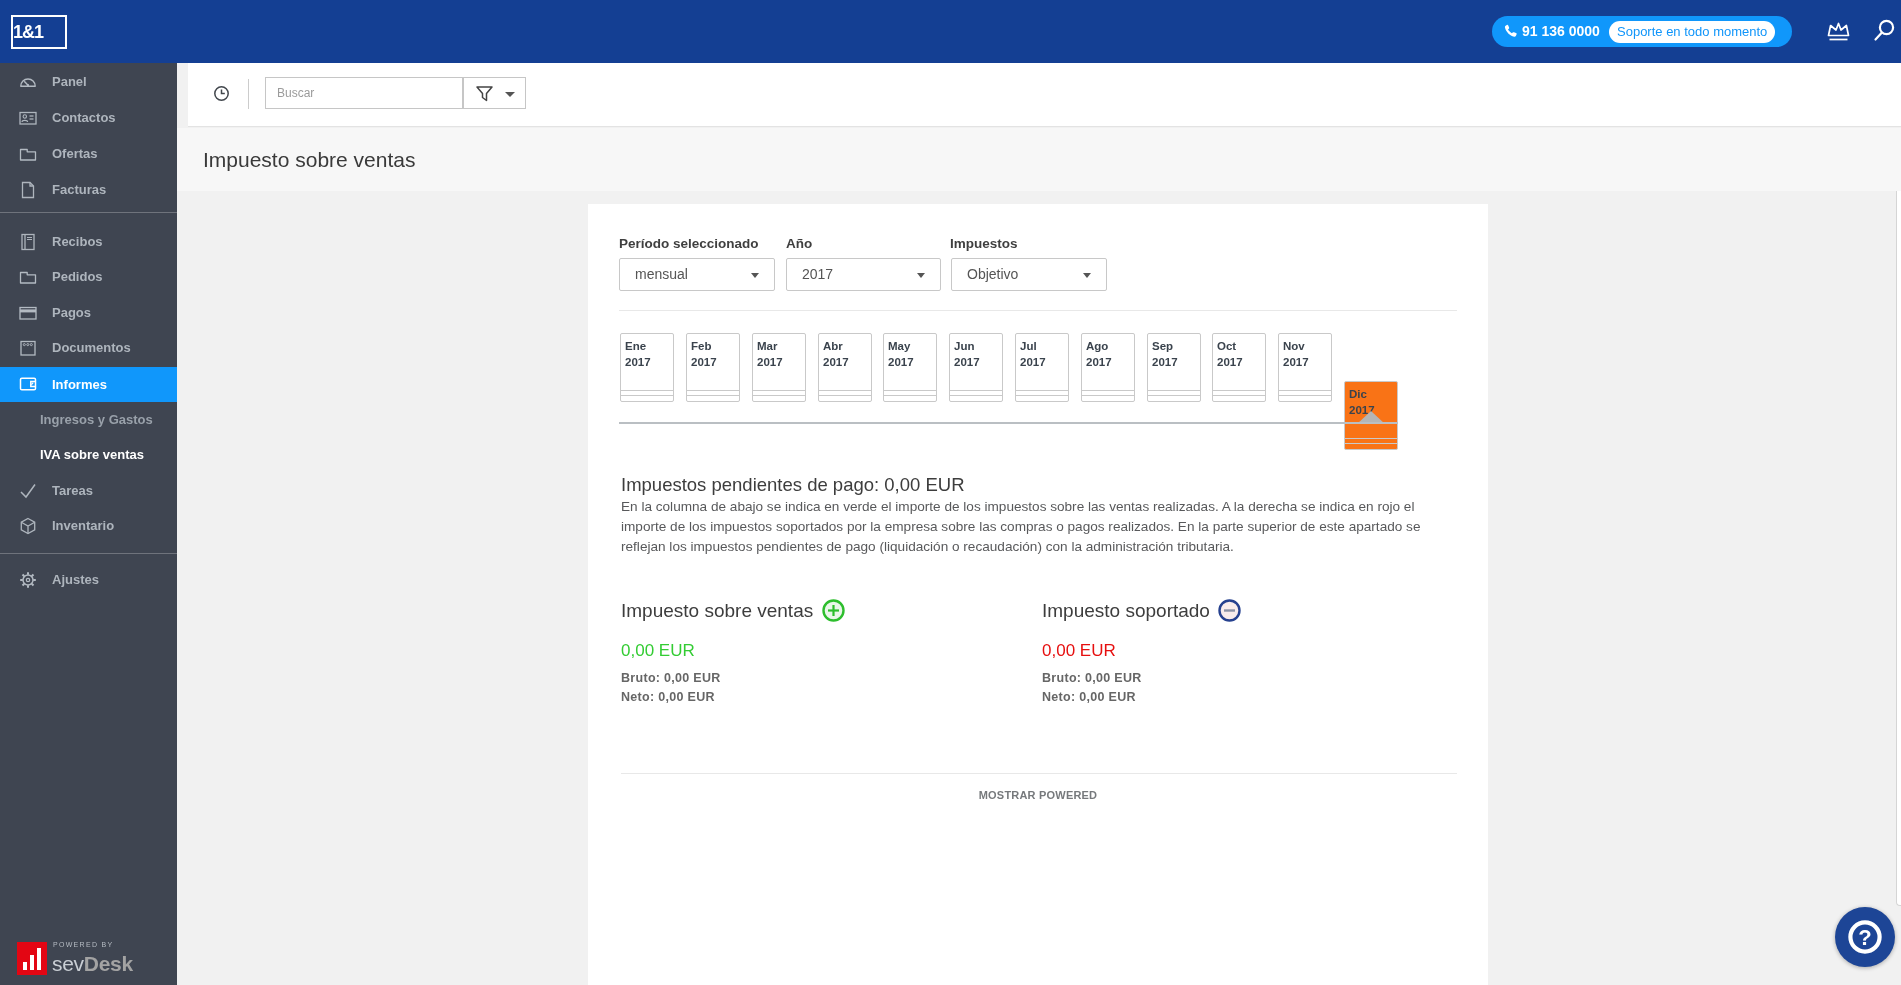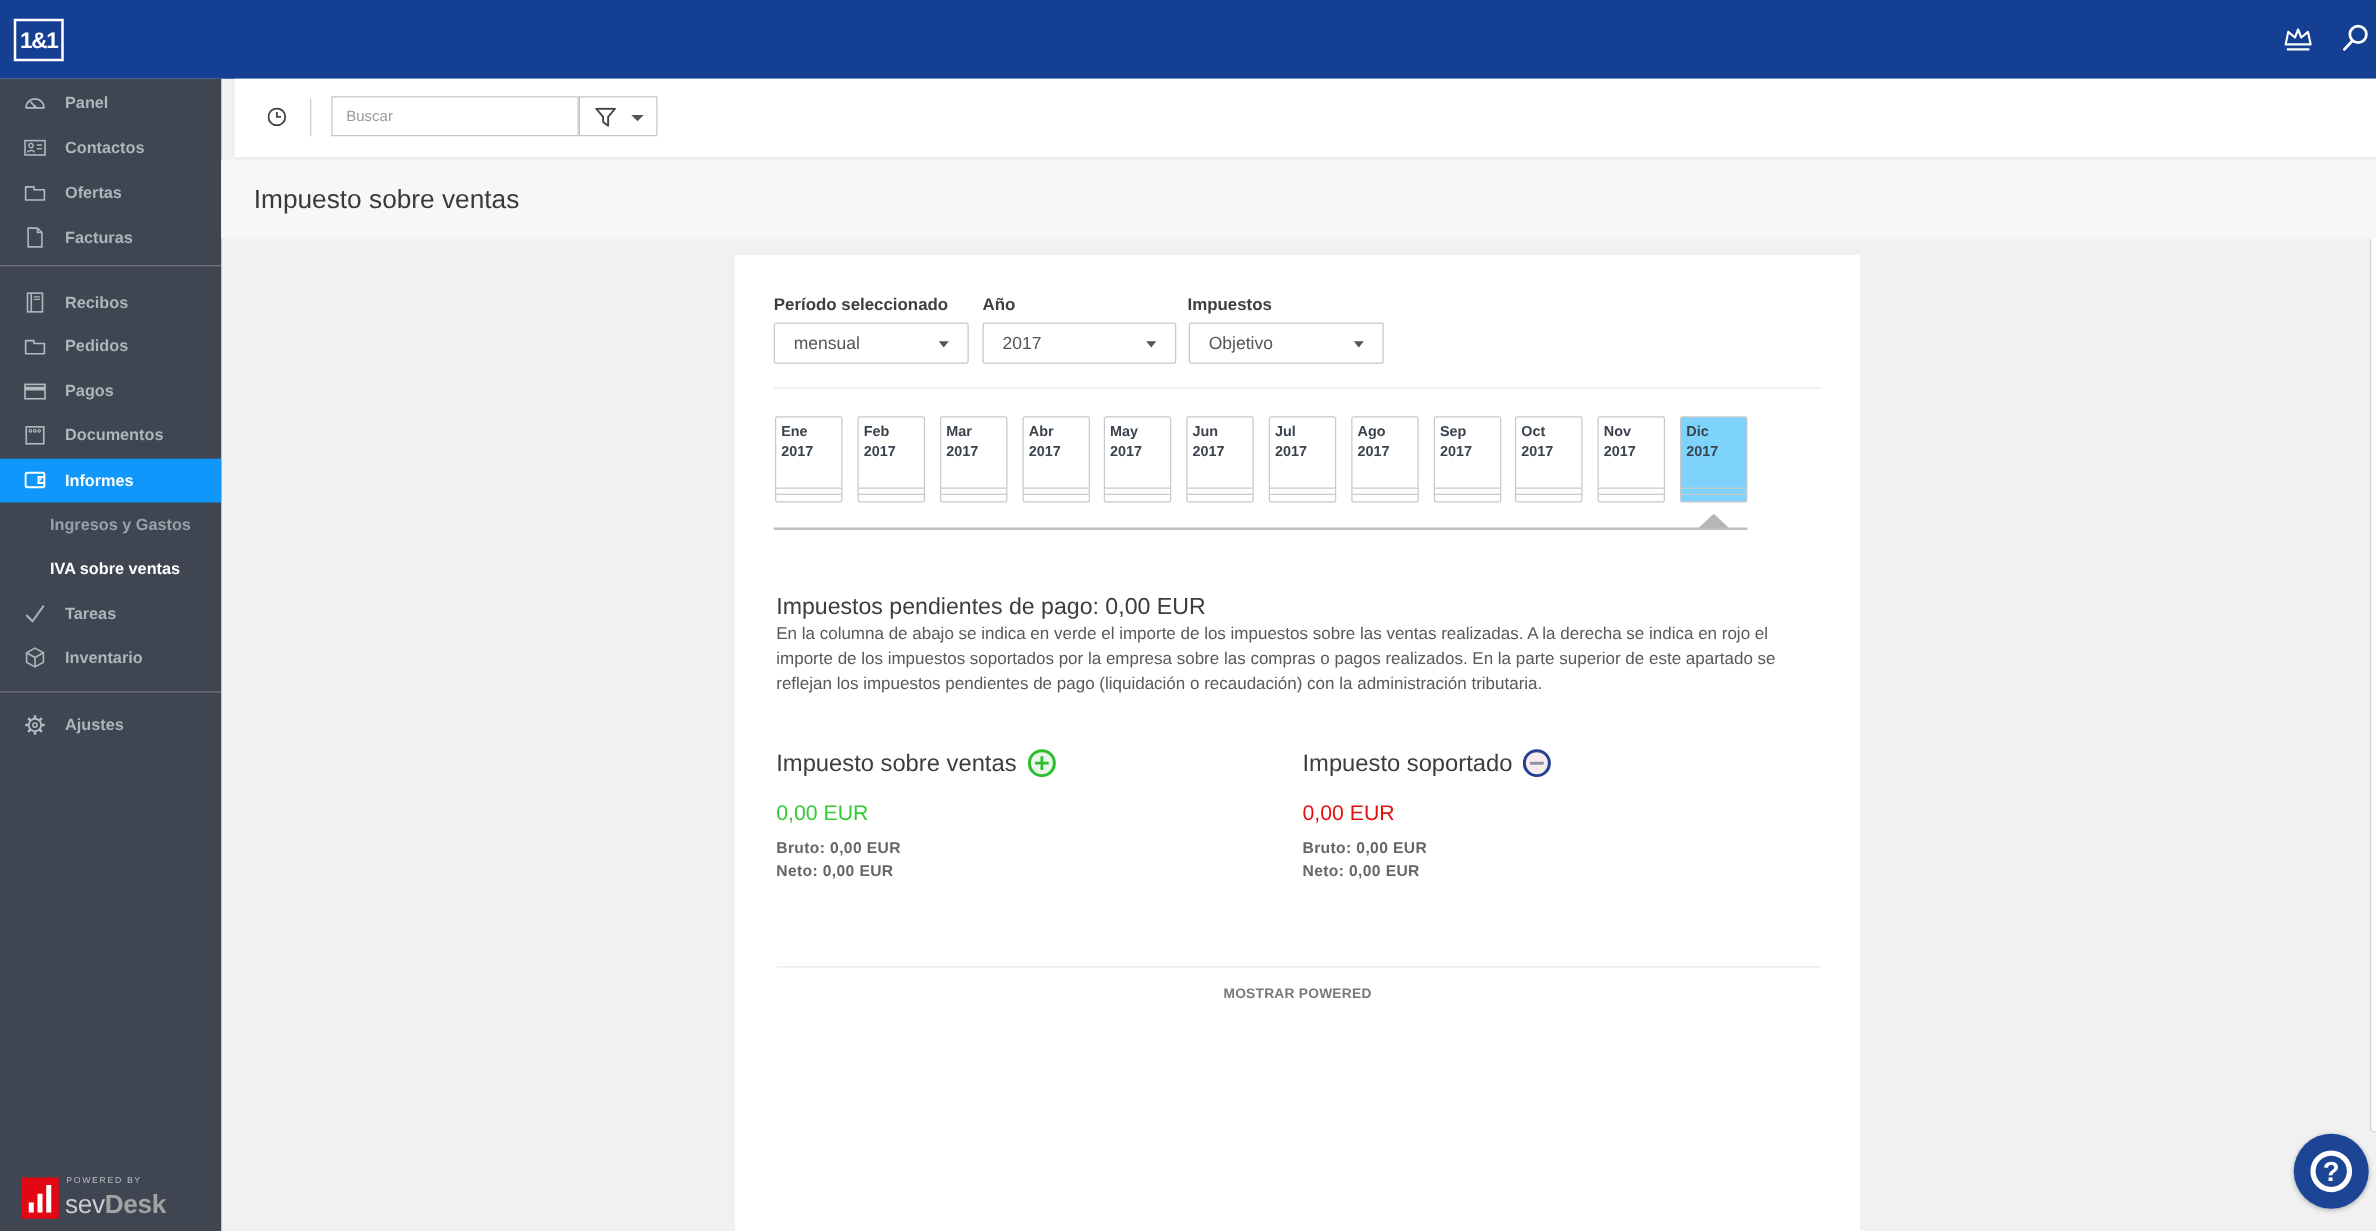--- a/index.html
+++ b/index.html
@@ -2,21 +2,21 @@
 <html><head>
 <meta charset="utf-8">
 <style>
 * { margin:0; padding:0; box-sizing:border-box; }
 html,body { width:1901px; height:985px; overflow:hidden; }
 body { font-family:"Liberation Sans", sans-serif; position:relative; background:#f1f1f1; }
 .abs { position:absolute; }
 
 
 #topbar { position:absolute; left:0; top:0; width:1901px; height:63px; background:#143f93; }
-#logo { position:absolute; left:11px; top:15px; width:40px; height:34px; border:2px solid #fff; color:#fff; font-weight:bold; font-size:18px; text-align:center; line-height:30px; letter-spacing:-1px; }
+#logo { position:absolute; left:11px; top:15px; width:56px; height:34px; border:2px solid #fff; color:#fff; font-weight:bold; font-size:18px; text-align:left; line-height:30px; letter-spacing:-1px; }
 #apptitle { position:absolute; left:53px; top:0; height:63px; line-height:63px; color:#fff; font-size:16px; }
 #phonepill { position:absolute; left:1492px; top:16px; width:300px; height:31px; border-radius:16px; background:#1097fb; }
 #phonenum { position:absolute; left:30px; top:0; height:31px; line-height:31px; color:#fff; font-weight:bold; font-size:14px; }
 #innerpill { position:absolute; left:117px; top:4.5px; height:22px; border-radius:11px; background:#fff; color:#1095fa; font-size:13px; line-height:22px; padding:0 8px; }
 
 
 #sidebar { position:absolute; left:0; top:63px; width:177px; height:922px; background:#3f4551; }
 .mi { position:absolute; left:0; width:177px; height:36px; }
 .mi .ic { position:absolute; left:19px; top:9px; width:18px; height:18px; }
 .mi .tx { position:absolute; left:52px; top:0; height:36px; line-height:36px; font-size:13px; font-weight:bold; color:#aeb5bd; }
@@ -48,21 +48,21 @@
 
 
 #card { position:absolute; left:588px; top:204px; width:900px; height:781px; background:#fff; }
 .lbl { position:absolute; font-size:13.5px; font-weight:bold; color:#3f3f3f; }
 .select { position:absolute; top:258px; height:33px; border:1px solid #c8c8c8; border-radius:2px; background:#fff; font-size:14px; color:#555; line-height:31px; padding-left:15px; }
 .select .caret { position:absolute; right:15px; top:14px; border-left-width:4.5px; border-right-width:4.5px; border-top-width:5.5px; border-top-color:#555; }
 .hdiv { position:absolute; background:#e8e8e8; height:1px; }
 
 .month { position:absolute; top:333px; width:54px; height:69px; border:1px solid #c9c9c9; border-radius:2px; background:#fff; font-size:11.5px; font-weight:bold; color:#3a434d; line-height:15.5px; padding:5px 0 0 4px; }
 .month i { position:absolute; left:0; width:100%; height:1px; background:#c9c9c9; }
-.month.selected { background:#7dd3fc; }
+.month.selected { background:#f97316;margin-top:48px; }
 #mtriangle { position:absolute; left:1357px; top:411px; width:0; height:0; border-left:14px solid transparent; border-right:14px solid transparent; border-bottom:13px solid #b5b5b5; }
 #mline { position:absolute; left:619px; top:422px; width:779px; height:2px; background:#babfc3; }
 
 #h2a { position:absolute; left:621px; top:452px; font-size:18.5px; color:#3d3d3d; font-weight:normal;margin-top:22px; }
 #para { position:absolute; left:621px; top:497px; font-size:13.6px; line-height:20px; color:#58595b; }
 .sech { position:absolute; top:599px; font-size:19px; color:#3d3d3d; }
 .amount { position:absolute; top:641px; font-size:17px; }
 .bn { position:absolute; font-size:12.5px; font-weight:bold; color:#666; letter-spacing:0.3px; line-height:19px; }
 #mostrar { position:absolute; left:588px; top:789px; width:900px; text-align:center; font-size:11px; font-weight:bold; color:#76797c; letter-spacing:0.2px; }
 
@@ -70,20 +70,27 @@
 #edgestrip { position:absolute; left:1896px; top:191px; width:5px; height:715px; background:#fff; border-left:1px solid #d5d5d5; border-bottom:1px solid #d5d5d5; border-radius:0 0 0 4px; }
 
 
 #help { position:absolute; left:1835px; top:907px; width:60px; height:60px; border-radius:50%; background:#1d4596; box-shadow:0 1px 4px rgba(0,0,0,0.3); }
 </style>
 </head>
 <body>
 
 <div id="topbar">
   <div id="logo">1&amp;1</div>
+  <div id="phonepill">
+    <svg class="abs" style="left:12px;top:8px" width="14" height="14" viewBox="0 0 14 14">
+        <path d="M2.8,0.9 C3.4,0.65 4,0.9 4.25,1.5 L5.1,3.4 C5.3,3.9 5.2,4.4 4.8,4.75 L4,5.5 C4.6,6.7 6.6,8.7 7.9,9.3 L8.7,8.5 C9.05,8.15 9.55,8.05 10,8.25 L12,9.1 C12.6,9.35 12.85,10 12.5,10.6 L11.85,11.9 C11.5,12.5 10.85,12.85 10.2,12.7 C5.7,11.5 2.1,7.9 0.95,3.4 C0.8,2.75 1.1,2.1 1.7,1.75 Z" fill="#fff"></path>
+      </svg>
+    <div id="phonenum">91 136 0000</div>
+    <div id="innerpill">Soporte en todo momento</div>
+  </div>
   <svg class="abs" style="left:1826px;top:20px" width="25" height="24" viewBox="0 0 25 24">
       <path d="M2.5,15.5 L4.6,5.5 L10,10 L12.5,3.5 L15,10 L20.4,5.5 L22.5,15.5 Z" fill="none" stroke="#fff" stroke-width="1.7" stroke-linejoin="round"></path>
       <path d="M3.5,19.5 L21.5,19.5" stroke="#fff" stroke-width="1.7"></path>
     </svg>
   <svg class="abs" style="left:1872px;top:18px" width="26" height="26" viewBox="0 0 26 26">
       <circle cx="14.5" cy="9.5" r="6.6" fill="none" stroke="#fff" stroke-width="2.2"></circle>
       <line x1="9.7" y1="14.8" x2="3.5" y2="21.5" stroke="#fff" stroke-width="2.2" stroke-linecap="round"></line>
     </svg>
 </div>
 

